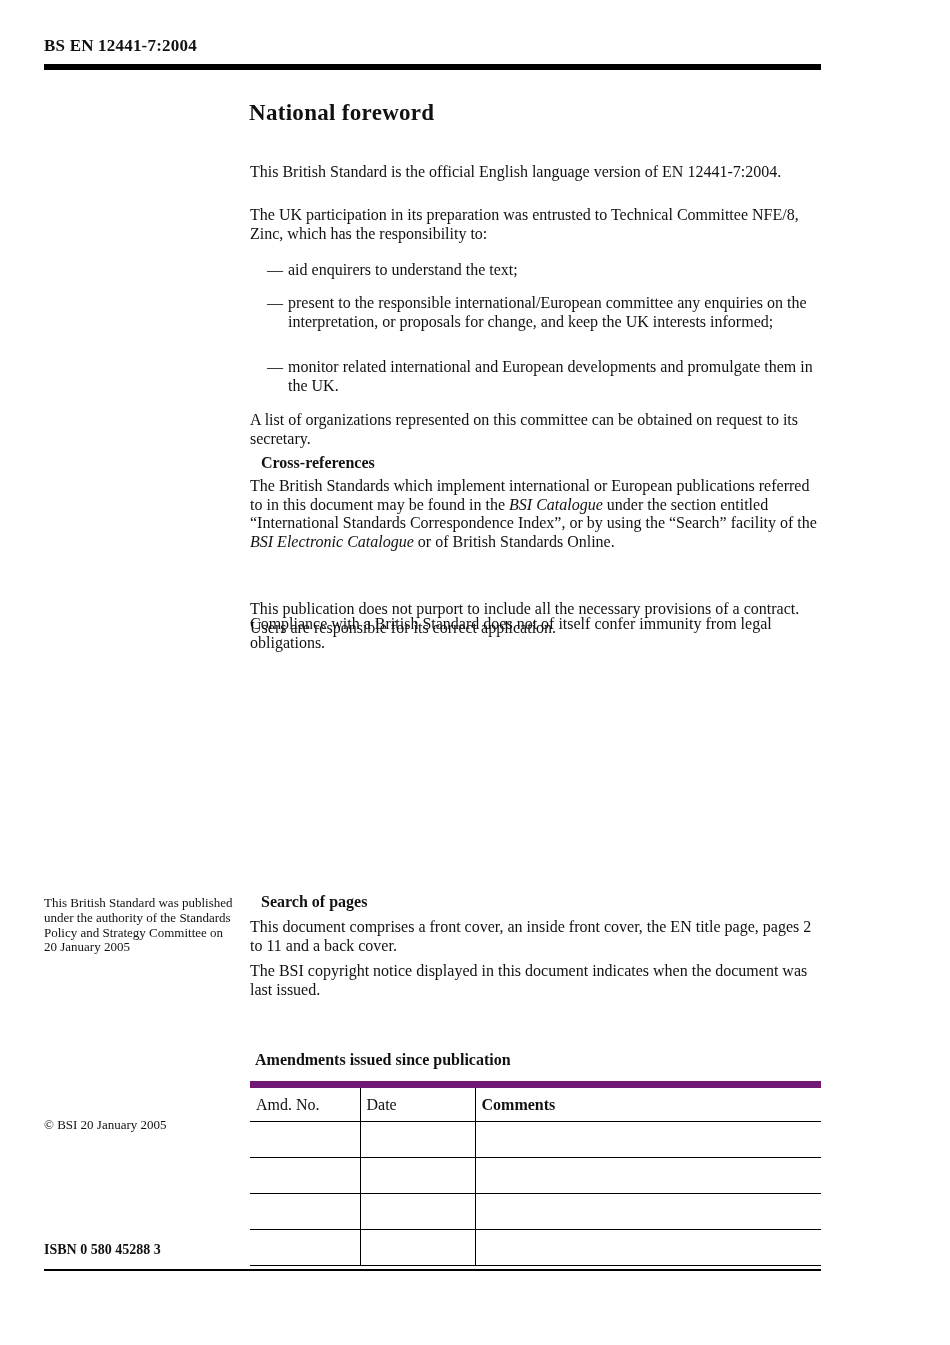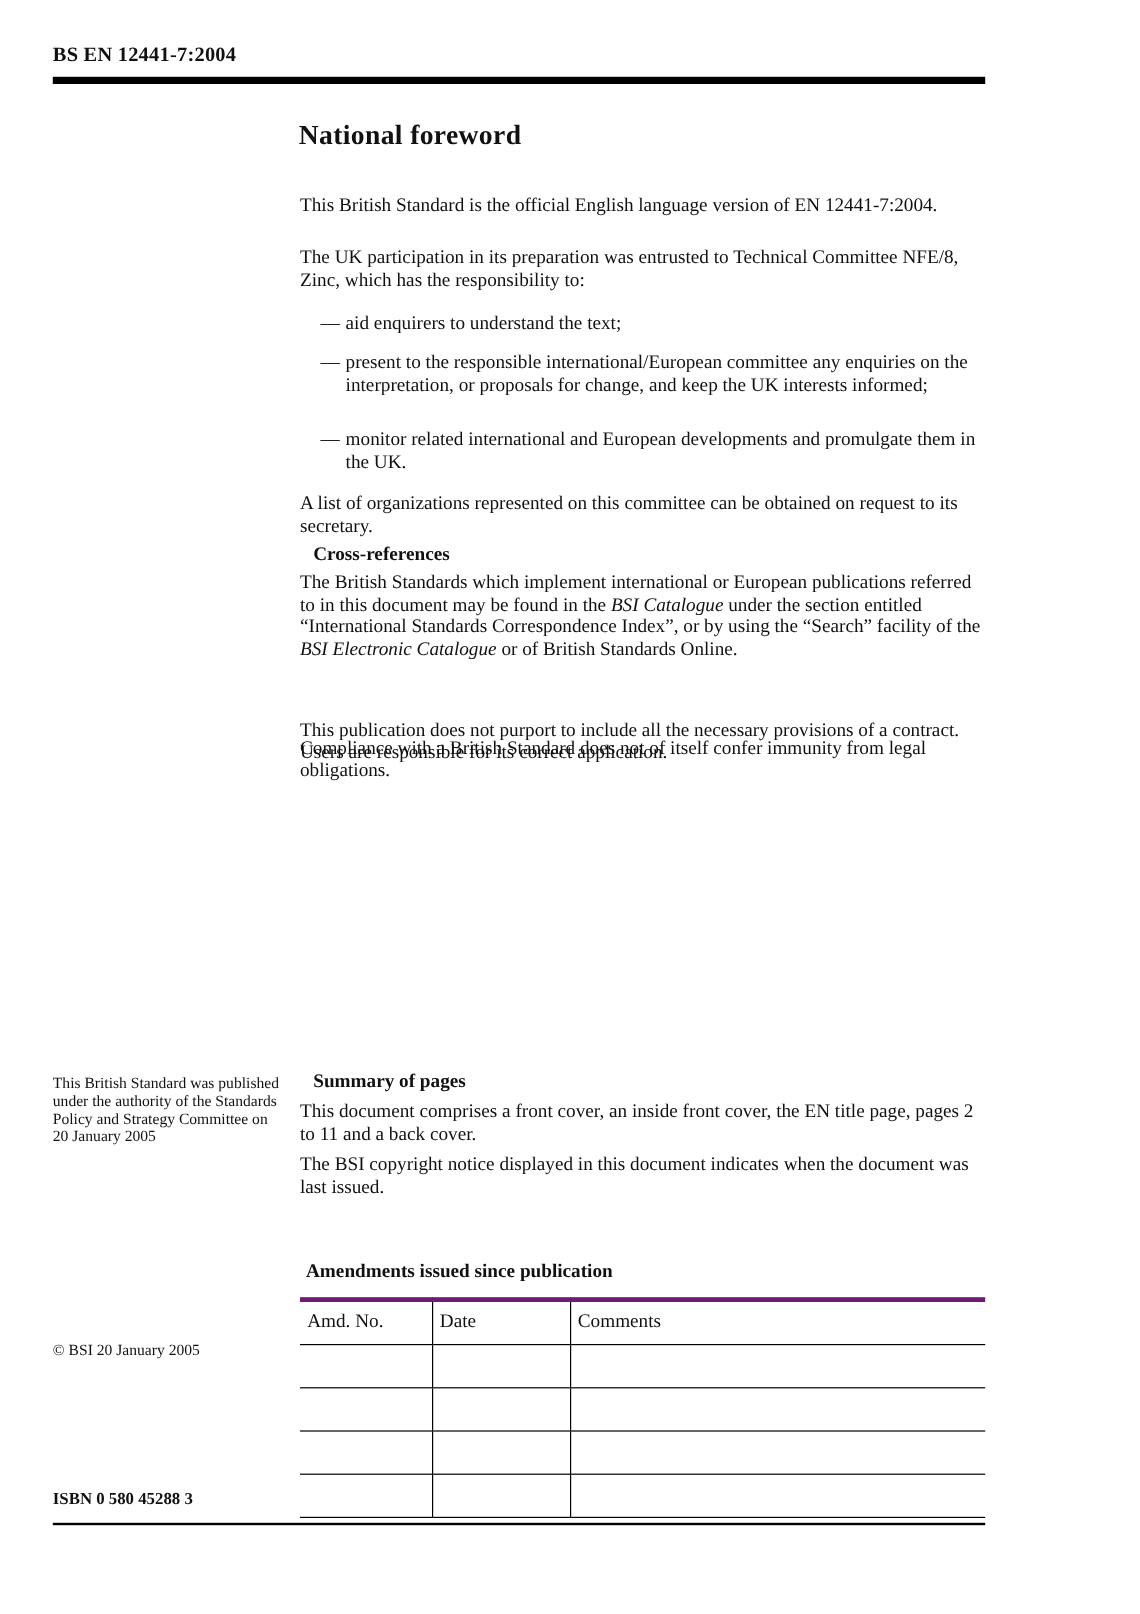--- a/index.html
+++ b/index.html
@@ -61,33 +61,33 @@
     font-size: 14px; font-weight: bold;
   }
   .amendments-heading {
     left: 255px; top: 1051px;
     font-size: 16px; font-weight: bold;
   }
   table.amendments {
     position: absolute;
     left: 250px; top: 1081px; width: 571px;
     border-collapse: collapse;
-    border-top: 4px solid #701a75;
+    border-top: 7px solid #701a75;
     font-size: 16px;
   }
   table.amendments td, table.amendments th {
     border-bottom: 1px solid #000;
     text-align: left;
     font-weight: normal;
     vertical-align: middle;
     padding: 0 0 0 6px;
   }
   table.amendments .c1 { width: 110px; border-right: 1px solid #000; }
   table.amendments .c2 { width: 115px; border-right: 1px solid #000; }
-  table.amendments .c3 { width: 346px; }
+  table.amendments .c3 { width: 346px; font-weight: bold; }
   table.amendments tr.hdr  { height: 37px; }
   table.amendments tr.body { height: 36px; }
 </style>
 </head>
 <body>
 
 <div class="abs doc-number">BS EN 12441-7:2004</div>
 <div class="abs rule-thick"></div>
 
 <h1 class="abs page-title">National foreword</h1>
@@ -114,21 +114,21 @@
 <h2 class="abs body-text sub-heading" style="top:454px">Cross-references</h2>
 
 <p class="abs body-text" style="top:477px"><span>The British Standards which implement international or European publications referred to in this document may be found in the </span><em>BSI Catalogue</em><span> under the section entitled “International Standards Correspondence Index”, or by using the “Search” facility of the </span><em>BSI Electronic Catalogue</em><span> or of British Standards Online.</span></p>
 
 <p class="abs body-text" style="top:600px">This publication does not purport to include all the necessary provisions of a contract. Users are responsible for its correct application.</p>
 
 <p class="abs body-text bold-para" style="top:615px">Compliance with a British Standard does not of itself confer immunity from legal obligations.</p>
 
 <div class="abs sidebar-note">This British Standard was published under the authority of the Standards Policy and Strategy Committee on 20 January 2005</div>
 
-<h2 class="abs body-text sub-heading" style="top:893px">Summary of pages</h2>
+<h2 class="abs body-text sub-heading" style="top:893px">Search of pages</h2>
 
 <p class="abs body-text" style="top:918px">This document comprises a front cover, an inside front cover, the EN title page, pages 2 to 11 and a back cover.</p>
 
 <p class="abs body-text" style="top:962px">The BSI copyright notice displayed in this document indicates when the document was last issued.</p>
 
 <div class="abs copyright">© BSI 20 January 2005</div>
 
 <h2 class="abs amendments-heading">Amendments issued since publication</h2>
 
 <table class="amendments">

